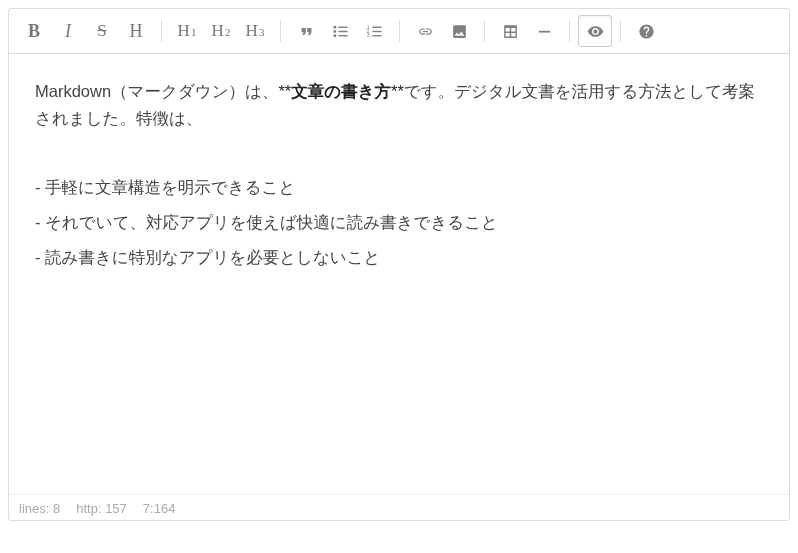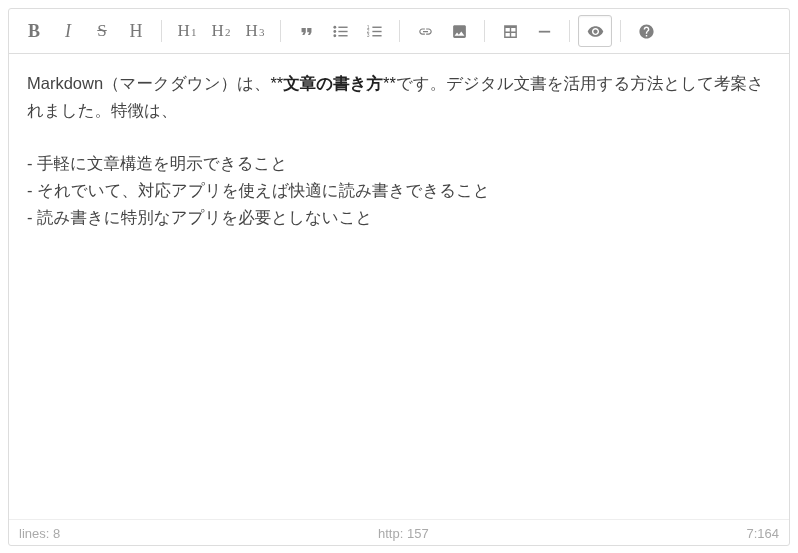--- a/index.html
+++ b/index.html
@@ -54,36 +54,35 @@
   .svg-ico-sm { width: 15px; height: 15px; fill: #808080; }
   .editor-body {
     padding: 16px 18px 10px 18px;
     min-height: 440px;
     color: #444;
     font-size: 16.5px;
     line-height: 1.62;
     position: relative;
     cursor: text;
   }
-  .editor-body p { margin: 0; }
+  .editor-body p { margin: 8px; }
   .editor-body .para-gap { height: 1.62em; }
   .md-bold { color: #222; }
   .md-bold strong { font-weight: bold; }
   .md-link-text { color: #6b7b8f; text-decoration: underline; }
   .md-link-url { color: #b8b8b8; }
   .statusbar {
     display: flex;
-    justify-content: space-between;
+    justify-content: flex-start;
     align-items: center;
     padding: 6px 10px 4px;
     gap: 16px;
     color: #aaa;
     font-size: 13px;
     border-top: 1px solid #eee;
-    margin-top: 25px;
   }
   .statusbar .kv { }
 </style>
 </head>
 <body>
 
 <div class="editor-container">
 
   <div class="toolbar">
     <div class="tb-btn">

